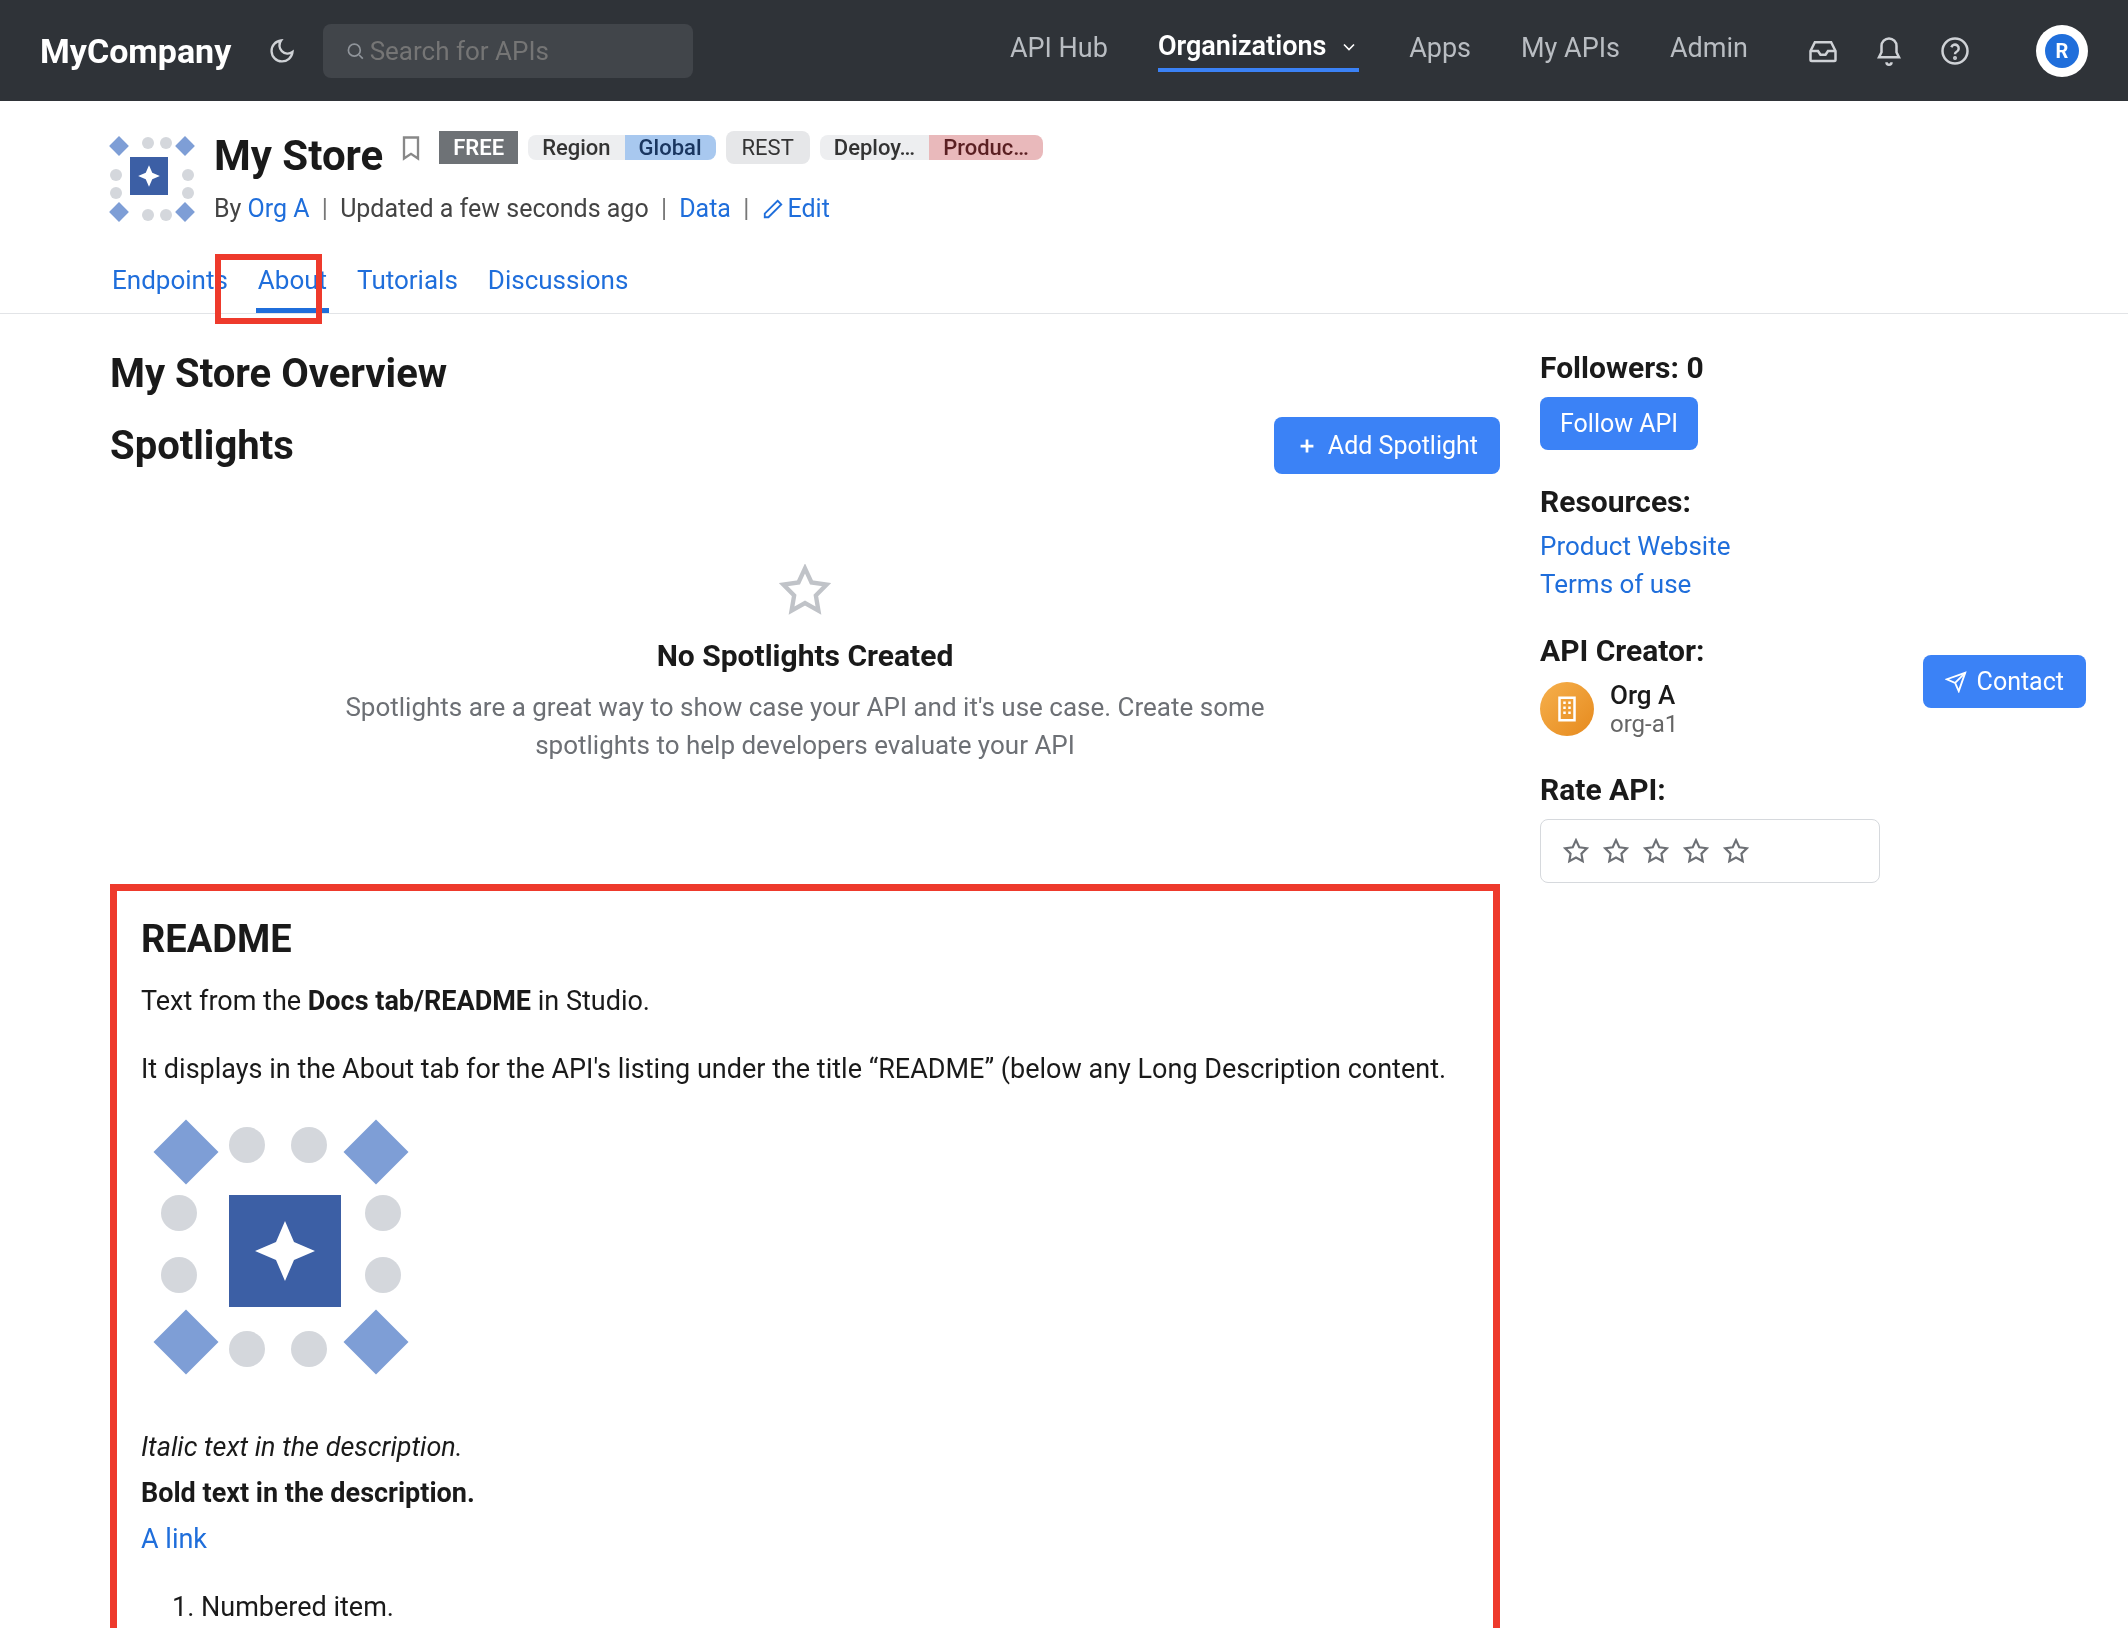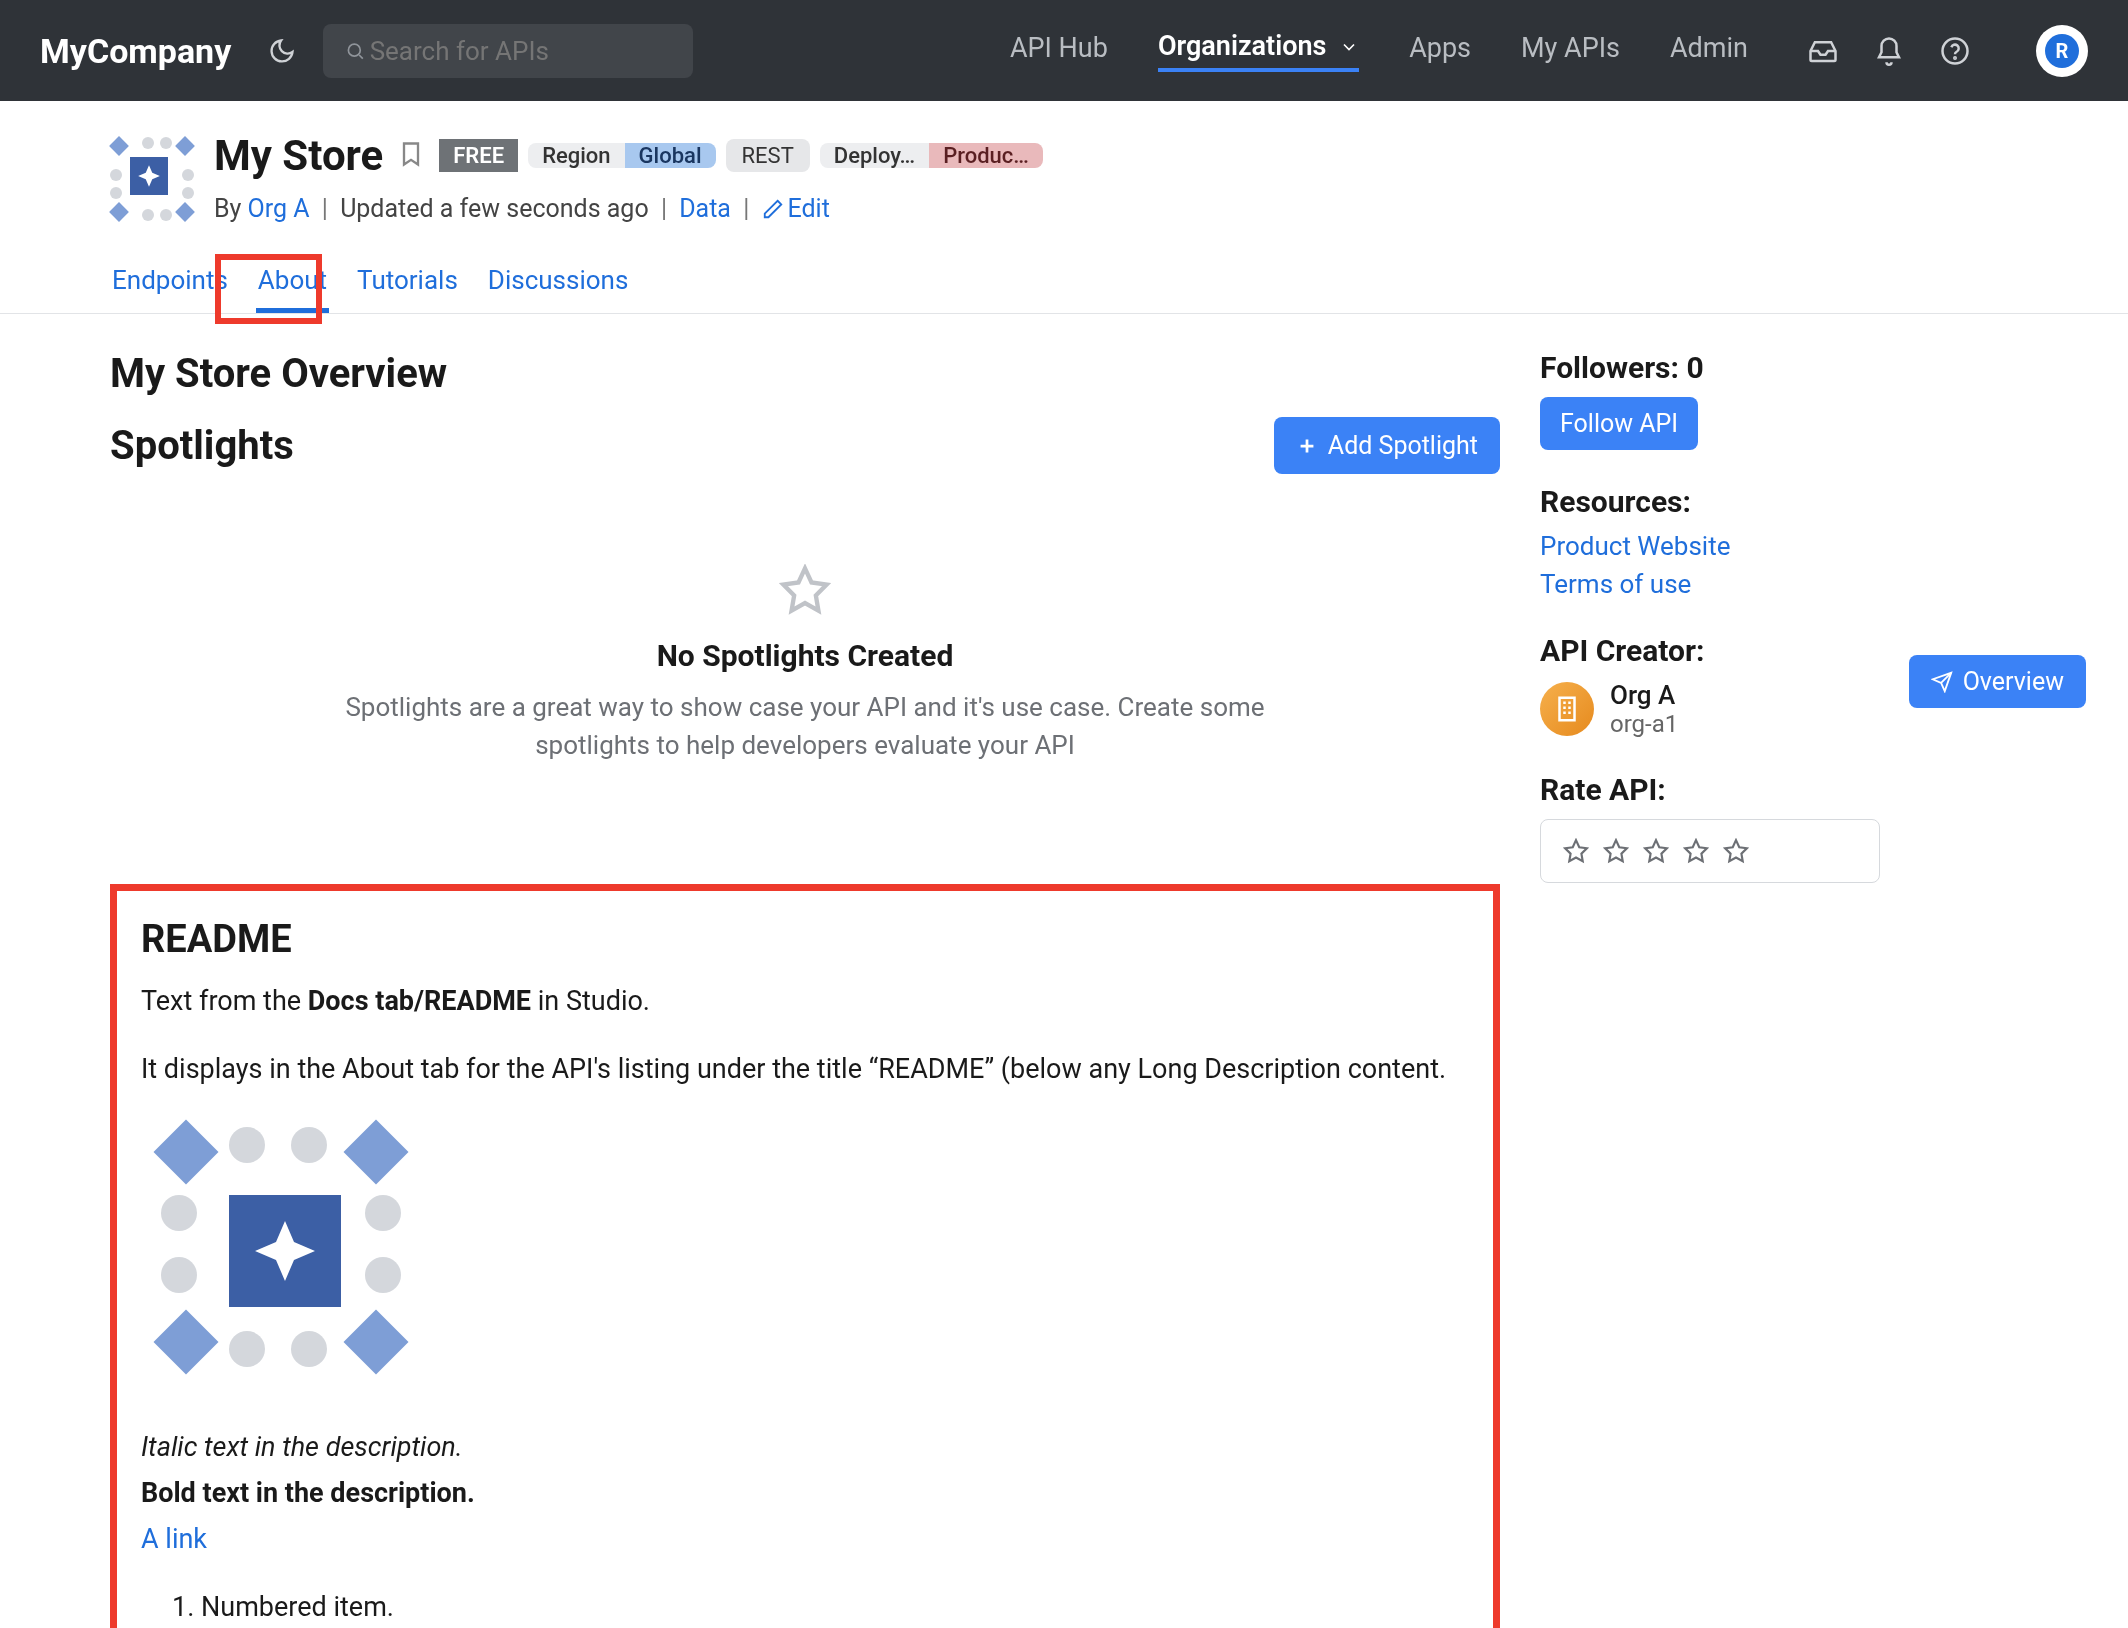--- a/index.html
+++ b/index.html
@@ -28,21 +28,21 @@
 .api-icon .sq{position:absolute;left:20px;top:20px;width:38px;height:38px;background:#3c5fa5;display:flex;align-items:center;justify-content:center;}
 .api-icon .dot{width:12px;height:12px;border-radius:50%;background:#d4d7dc;position:absolute;}
 .api-icon .dia{width:14px;height:14px;background:#7e9ed6;transform:rotate(45deg);position:absolute;}
 .api-icon .d1{left:32px;top:0}.api-icon .d2{left:50px;top:0}
 .api-icon .d3{left:0;top:32px}.api-icon .d4{left:0;top:50px}
 .api-icon .d5{right:-6px;top:32px}.api-icon .d6{right:-6px;top:50px}
 .api-icon .d7{left:32px;bottom:-6px}.api-icon .d8{left:50px;bottom:-6px}
 .api-icon .c1{left:2px;top:2px}.api-icon .c2{right:-4px;top:2px}.api-icon .c3{left:2px;bottom:-4px}.api-icon .c4{right:-4px;bottom:-4px}
 .api-icon .star{color:#fff;}
 .meta { display:flex; flex-direction:column; gap:14px; }
-.title-row { display:flex; align-items:center; gap:14px; }
+.title-row { display:flex; align-items:flex-start; gap:14px; }
 .api-title { font-size:42px; font-weight:700; }
 .bmk svg{color:#888;cursor:pointer;}
 .chips { display:flex; gap:10px; align-items:center;}
 .chip { font-size:22px; padding:4px 14px; border-radius:0; font-weight:600;}
 .chip-free{background:#6e7276;color:#fff;}
 .chip-seg{display:flex;border-radius:8px;overflow:hidden;font-weight:500;}
 .chip-seg span{padding:0 14px;font-size:22px;}
 .seg-l{background:#edeef0;color:#333}
 .seg-g{background:#a8c8ef;color:#1a3660}
 .seg-rest{background:#e6e7e9;color:#333;border-radius:8px;padding:4px 16px;font-size:22px;}
@@ -323,15 +323,15 @@
     </div>
   </div>
 </div>
 
 <div class="contact-btn">
   <button>
     <svg width="22" height="22" viewBox="0 0 24 24" fill="none" stroke="currentColor" stroke-width="2">
         <path d="M22 2 11 13"></path>
         <path d="M22 2 15 22l-4-9-9-4z"></path>
       </svg>
-    <span>Overview</span>
+    <span>Contact</span>
   </button>
 </div>
 
 </body></html>

